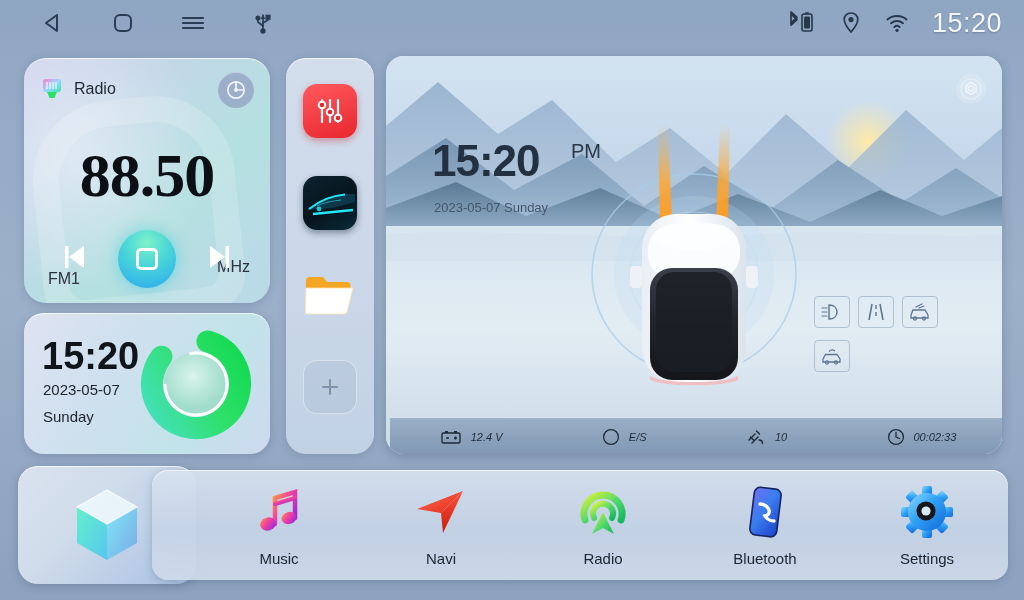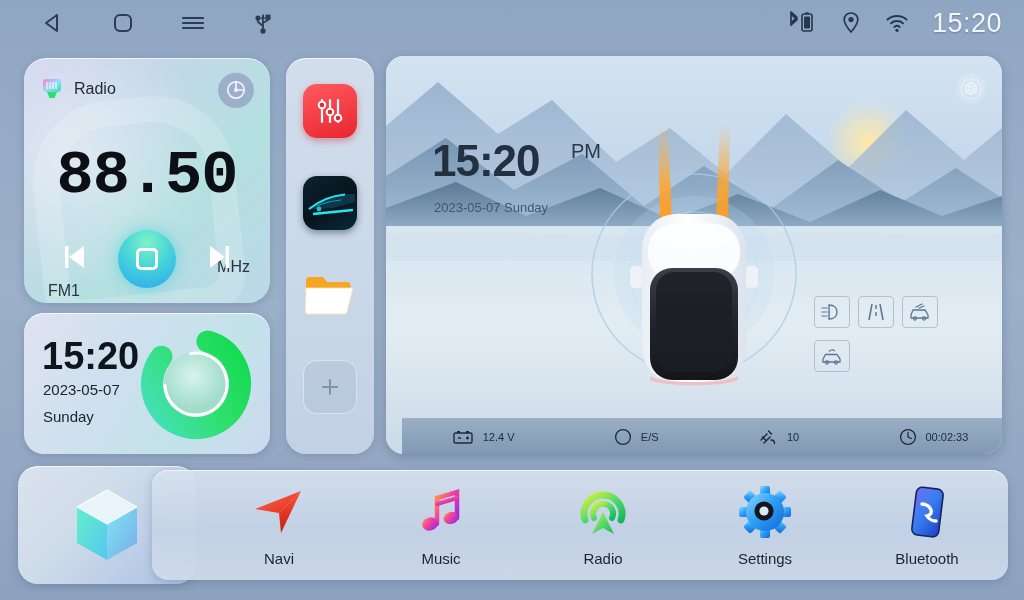--- a/index.html
+++ b/index.html
@@ -50,23 +50,23 @@
   .rw-title { font-size: 16px; color: #1f2733; }
   .rw-tuner {
     position: absolute; right: 16px; top: 14px; width: 36px; height: 36px; border-radius: 50%;
     background: rgba(135,145,185,.6);
     display: flex; align-items: center; justify-content: center;
     box-shadow: inset 0 1px 0 rgba(255,255,255,.4);
   }
   .rw-freq {
     position: absolute; left: 0; right: 0; top: 82px; text-align: center;
     font-size: 62px; font-weight: bold; color: #0c0f14; letter-spacing: -1px;
-    font-family: Liberation Mono, monospace;
-  }
-  .rw-band { position: absolute; left: 24px; top: 200px; font-size: 16px; color: #2b3340; margin-top: 24px; }
+    font-family: Liberation Serif, serif;
+  }
+  .rw-band { position: absolute; left: 24px; top: 188px; font-size: 16px; color: #2b3340; margin-top: 24px; }
   .rw-unit { position: absolute; right: 20px; top: 200px; font-size: 16px; color: #2b3340; }
   .rw-ctrls { position: absolute; left: 0; right: 0; bottom: 12px; height: 64px;
     display: flex; align-items: center; justify-content: space-around; padding: 0 22px; }
   .rw-stop {
     width: 58px; height: 58px; border-radius: 50%;
     background: radial-gradient(circle at 50% 22%, #7ef2c8 0%, #49d6d8 42%, #2aa7f0 100%);
     display: flex; align-items: center; justify-content: center;
     box-shadow: 0 0 16px rgba(80,210,220,.75);
   }
   .rw-stop-sq { width: 22px; height: 22px; border: 3px solid #fff; border-radius: 5px; }
@@ -115,24 +115,25 @@
     background: rgba(255,255,255,.18); }
 
   .assist-grid { position: absolute; left: 428px; top: 240px; }
   .assist-cell {
     position: absolute; width: 36px; height: 32px;
     border: 1px solid rgba(110,135,165,.42); border-radius: 4px;
     display: flex; align-items: center; justify-content: center;
   }
 
   .cp-status {
-    position: absolute; left: 16px; bottom: 0; width: 100%; height: 36px;
+    position: absolute; left: 4px; bottom: 0; width: 100%; height: 36px;
     background: linear-gradient(180deg, rgba(132,156,182,.72) 0%, rgba(112,138,168,.82) 100%);
     display: flex; align-items: center; justify-content: space-around;
     border-top: 1px solid rgba(255,255,255,.25);
+    font-style: italic;
   }
   .cps-item { display: flex; align-items: center; gap: 9px; color: #1e2b3a; font-size: 11px; }
 
   
   #drawer {
     position: absolute; left: 18px; top: 466px; width: 178px; height: 118px;
     border-radius: 20px;
     background: linear-gradient(135deg, #dbe2ef 0%, #cfdcea 40%, #b9cbe6 75%, #aac2e2 100%);
     box-shadow: 0 2px 9px rgba(55,75,105,.3), inset 0 1px 0 rgba(255,255,255,.7);
     display: flex; align-items: center; justify-content: center;
@@ -498,73 +499,91 @@
     <path d="M36 4 L66 21 L36 38 L6 21 Z" fill="#eaf6fb" opacity=".95"></path>
     <path d="M6 21 L36 38 L36 74 L6 57 Z" fill="url(#cl)" opacity=".95"></path>
     <path d="M66 21 L36 38 L36 74 L66 57 Z" fill="url(#cr)" opacity=".9"></path>
     <path d="M36 4 L66 21 L36 38 L6 21 Z" fill="none" stroke="#ffffff" stroke-width="1.2" opacity=".8"></path>
   </svg>
 </div>
 
 <div id="dock">
   <div class="dock-item">
     <div class="dock-ico">
+      <svg width="52" height="52" viewBox="0 0 52 52">
+        <defs>
+          <linearGradient id="mu" x1="0" y1="0" x2="1" y2="1">
+            <stop offset="0%" stop-color="#ff9a3c"></stop>
+              <stop offset="40%" stop-color="#f5449c"></stop>
+              <stop offset="100%" stop-color="#8b20e8"></stop>
+          </linearGradient>
+        </defs>
+        <path d="M22 38 L22 12 L42 6 L42 32" fill="none" stroke="url(#mu)" stroke-width="4.5" stroke-linecap="round"></path>
+        <path d="M22 18 L42 12" fill="none" stroke="url(#mu)" stroke-width="4" stroke-linecap="round"></path>
+        <ellipse cx="15" cy="38" rx="8" ry="6.5" fill="url(#mu)" transform="rotate(-15 15 38)"></ellipse>
+        <ellipse cx="36" cy="32" rx="7.5" ry="6" fill="url(#mu)" transform="rotate(-15 36 32)"></ellipse>
+      </svg>
+    </div>
+    <div class="dock-label">Music</div>
+  </div>
+
+  <div class="dock-item">
+    <div class="dock-ico">
       <svg width="56" height="50" viewBox="0 0 56 50">
         <defs>
           <linearGradient id="nv1" x1="0" y1="0" x2="1" y2="1">
             <stop offset="0%" stop-color="#ff6a52"></stop>
               <stop offset="100%" stop-color="#e02b18"></stop>
           </linearGradient>
           <linearGradient id="nv2" x1="0" y1="0" x2="0" y2="1">
             <stop offset="0%" stop-color="#ff4f38"></stop>
               <stop offset="100%" stop-color="#c81d0f"></stop>
           </linearGradient>
         </defs>
         <path d="M50 4 L28 26 L4 22 Z" fill="url(#nv1)"></path>
         <path d="M50 4 L28 26 L30 46 Z" fill="url(#nv2)"></path>
       </svg>
     </div>
     <div class="dock-label">Navi</div>
   </div>
 
   <div class="dock-item">
     <div class="dock-ico">
-      <svg width="52" height="52" viewBox="0 0 52 52">
-        <defs>
-          <linearGradient id="mu" x1="0" y1="0" x2="1" y2="1">
-            <stop offset="0%" stop-color="#ff9a3c"></stop>
-              <stop offset="40%" stop-color="#f5449c"></stop>
-              <stop offset="100%" stop-color="#8b20e8"></stop>
-          </linearGradient>
-        </defs>
-        <path d="M22 38 L22 12 L42 6 L42 32" fill="none" stroke="url(#mu)" stroke-width="4.5" stroke-linecap="round"></path>
-        <path d="M22 18 L42 12" fill="none" stroke="url(#mu)" stroke-width="4" stroke-linecap="round"></path>
-        <ellipse cx="15" cy="38" rx="8" ry="6.5" fill="url(#mu)" transform="rotate(-15 15 38)"></ellipse>
-        <ellipse cx="36" cy="32" rx="7.5" ry="6" fill="url(#mu)" transform="rotate(-15 36 32)"></ellipse>
-      </svg>
-    </div>
-    <div class="dock-label">Music</div>
-  </div>
-
-  <div class="dock-item">
-    <div class="dock-ico">
       <svg width="54" height="52" viewBox="0 0 54 52">
         <defs>
           <linearGradient id="rd1" x1="0" y1="0" x2="1" y2="1">
             <stop offset="0%" stop-color="#d9f43a"></stop>
               <stop offset="55%" stop-color="#4fd86a"></stop>
               <stop offset="100%" stop-color="#16b85e"></stop>
           </linearGradient>
         </defs>
         <path d="M9 34 A19 19 0 1 1 45 34" fill="none" stroke="url(#rd1)" stroke-width="7" stroke-linecap="round"></path>
         <path d="M18 32 A10 10 0 1 1 36 32" fill="none" stroke="url(#rd1)" stroke-width="6" stroke-linecap="round"></path>
         <path d="M27 26 L38 48 L27 42 L16 48 Z" fill="url(#rd1)"></path>
       </svg>
     </div>
     <div class="dock-label">Radio</div>
+  </div>
+
+  <div class="dock-item">
+    <div class="dock-ico">
+      <svg width="44" height="54" viewBox="0 0 44 54">
+        <defs>
+          <linearGradient id="bt" x1="0" y1="0" x2="1" y2="1">
+            <stop offset="0%" stop-color="#6f6ff0"></stop>
+              <stop offset="45%" stop-color="#3a7ef0"></stop>
+              <stop offset="100%" stop-color="#1d3fc9"></stop>
+          </linearGradient>
+        </defs>
+        <rect x="9" y="3" width="27" height="48" rx="6" fill="url(#bt)" transform="rotate(7 22 27)"></rect>
+        <rect x="9" y="3" width="27" height="48" rx="6" fill="none" stroke="#16245e" stroke-width="1.6" transform="rotate(7 22 27)"></rect>
+        <path d="M17 19 C17 19 24 19 26 25 C27.5 30 22 31 22 31 C22 31 25 36 31 36" fill="none" stroke="#ffffff" stroke-width="3.4" stroke-linecap="round"></path>
+      </svg>
+    </div>
+    <div class="dock-label">Bluetooth</div>
   </div>
 
   <div class="dock-item">
     <div class="dock-ico">
       <svg width="54" height="54" viewBox="0 0 54 54">
         <defs>
           <linearGradient id="gr" x1="0" y1="0" x2="1" y2="1">
             <stop offset="0%" stop-color="#8fd8ff"></stop>
               <stop offset="45%" stop-color="#2fa2f5"></stop>
               <stop offset="100%" stop-color="#1166d8"></stop>
@@ -580,31 +599,13 @@
           <rect x="1" y="22" width="12" height="10" rx="2" transform="rotate(45 27 27)"></rect>
           <rect x="41" y="22" width="12" height="10" rx="2" transform="rotate(45 27 27)"></rect>
           <circle cx="27" cy="27" r="19"></circle>
         </g>
         <circle cx="26" cy="26" r="9.5" fill="#14161c"></circle>
         <circle cx="26" cy="26" r="4.6" fill="#d8e8f5"></circle>
       </svg>
     </div>
     <div class="dock-label">Settings</div>
   </div>
-
-  <div class="dock-item">
-    <div class="dock-ico">
-      <svg width="44" height="54" viewBox="0 0 44 54">
-        <defs>
-          <linearGradient id="bt" x1="0" y1="0" x2="1" y2="1">
-            <stop offset="0%" stop-color="#6f6ff0"></stop>
-              <stop offset="45%" stop-color="#3a7ef0"></stop>
-              <stop offset="100%" stop-color="#1d3fc9"></stop>
-          </linearGradient>
-        </defs>
-        <rect x="9" y="3" width="27" height="48" rx="6" fill="url(#bt)" transform="rotate(7 22 27)"></rect>
-        <rect x="9" y="3" width="27" height="48" rx="6" fill="none" stroke="#16245e" stroke-width="1.6" transform="rotate(7 22 27)"></rect>
-        <path d="M17 19 C17 19 24 19 26 25 C27.5 30 22 31 22 31 C22 31 25 36 31 36" fill="none" stroke="#ffffff" stroke-width="3.4" stroke-linecap="round"></path>
-      </svg>
-    </div>
-    <div class="dock-label">Bluetooth</div>
-  </div>
 </div>
 
 </body></html>

